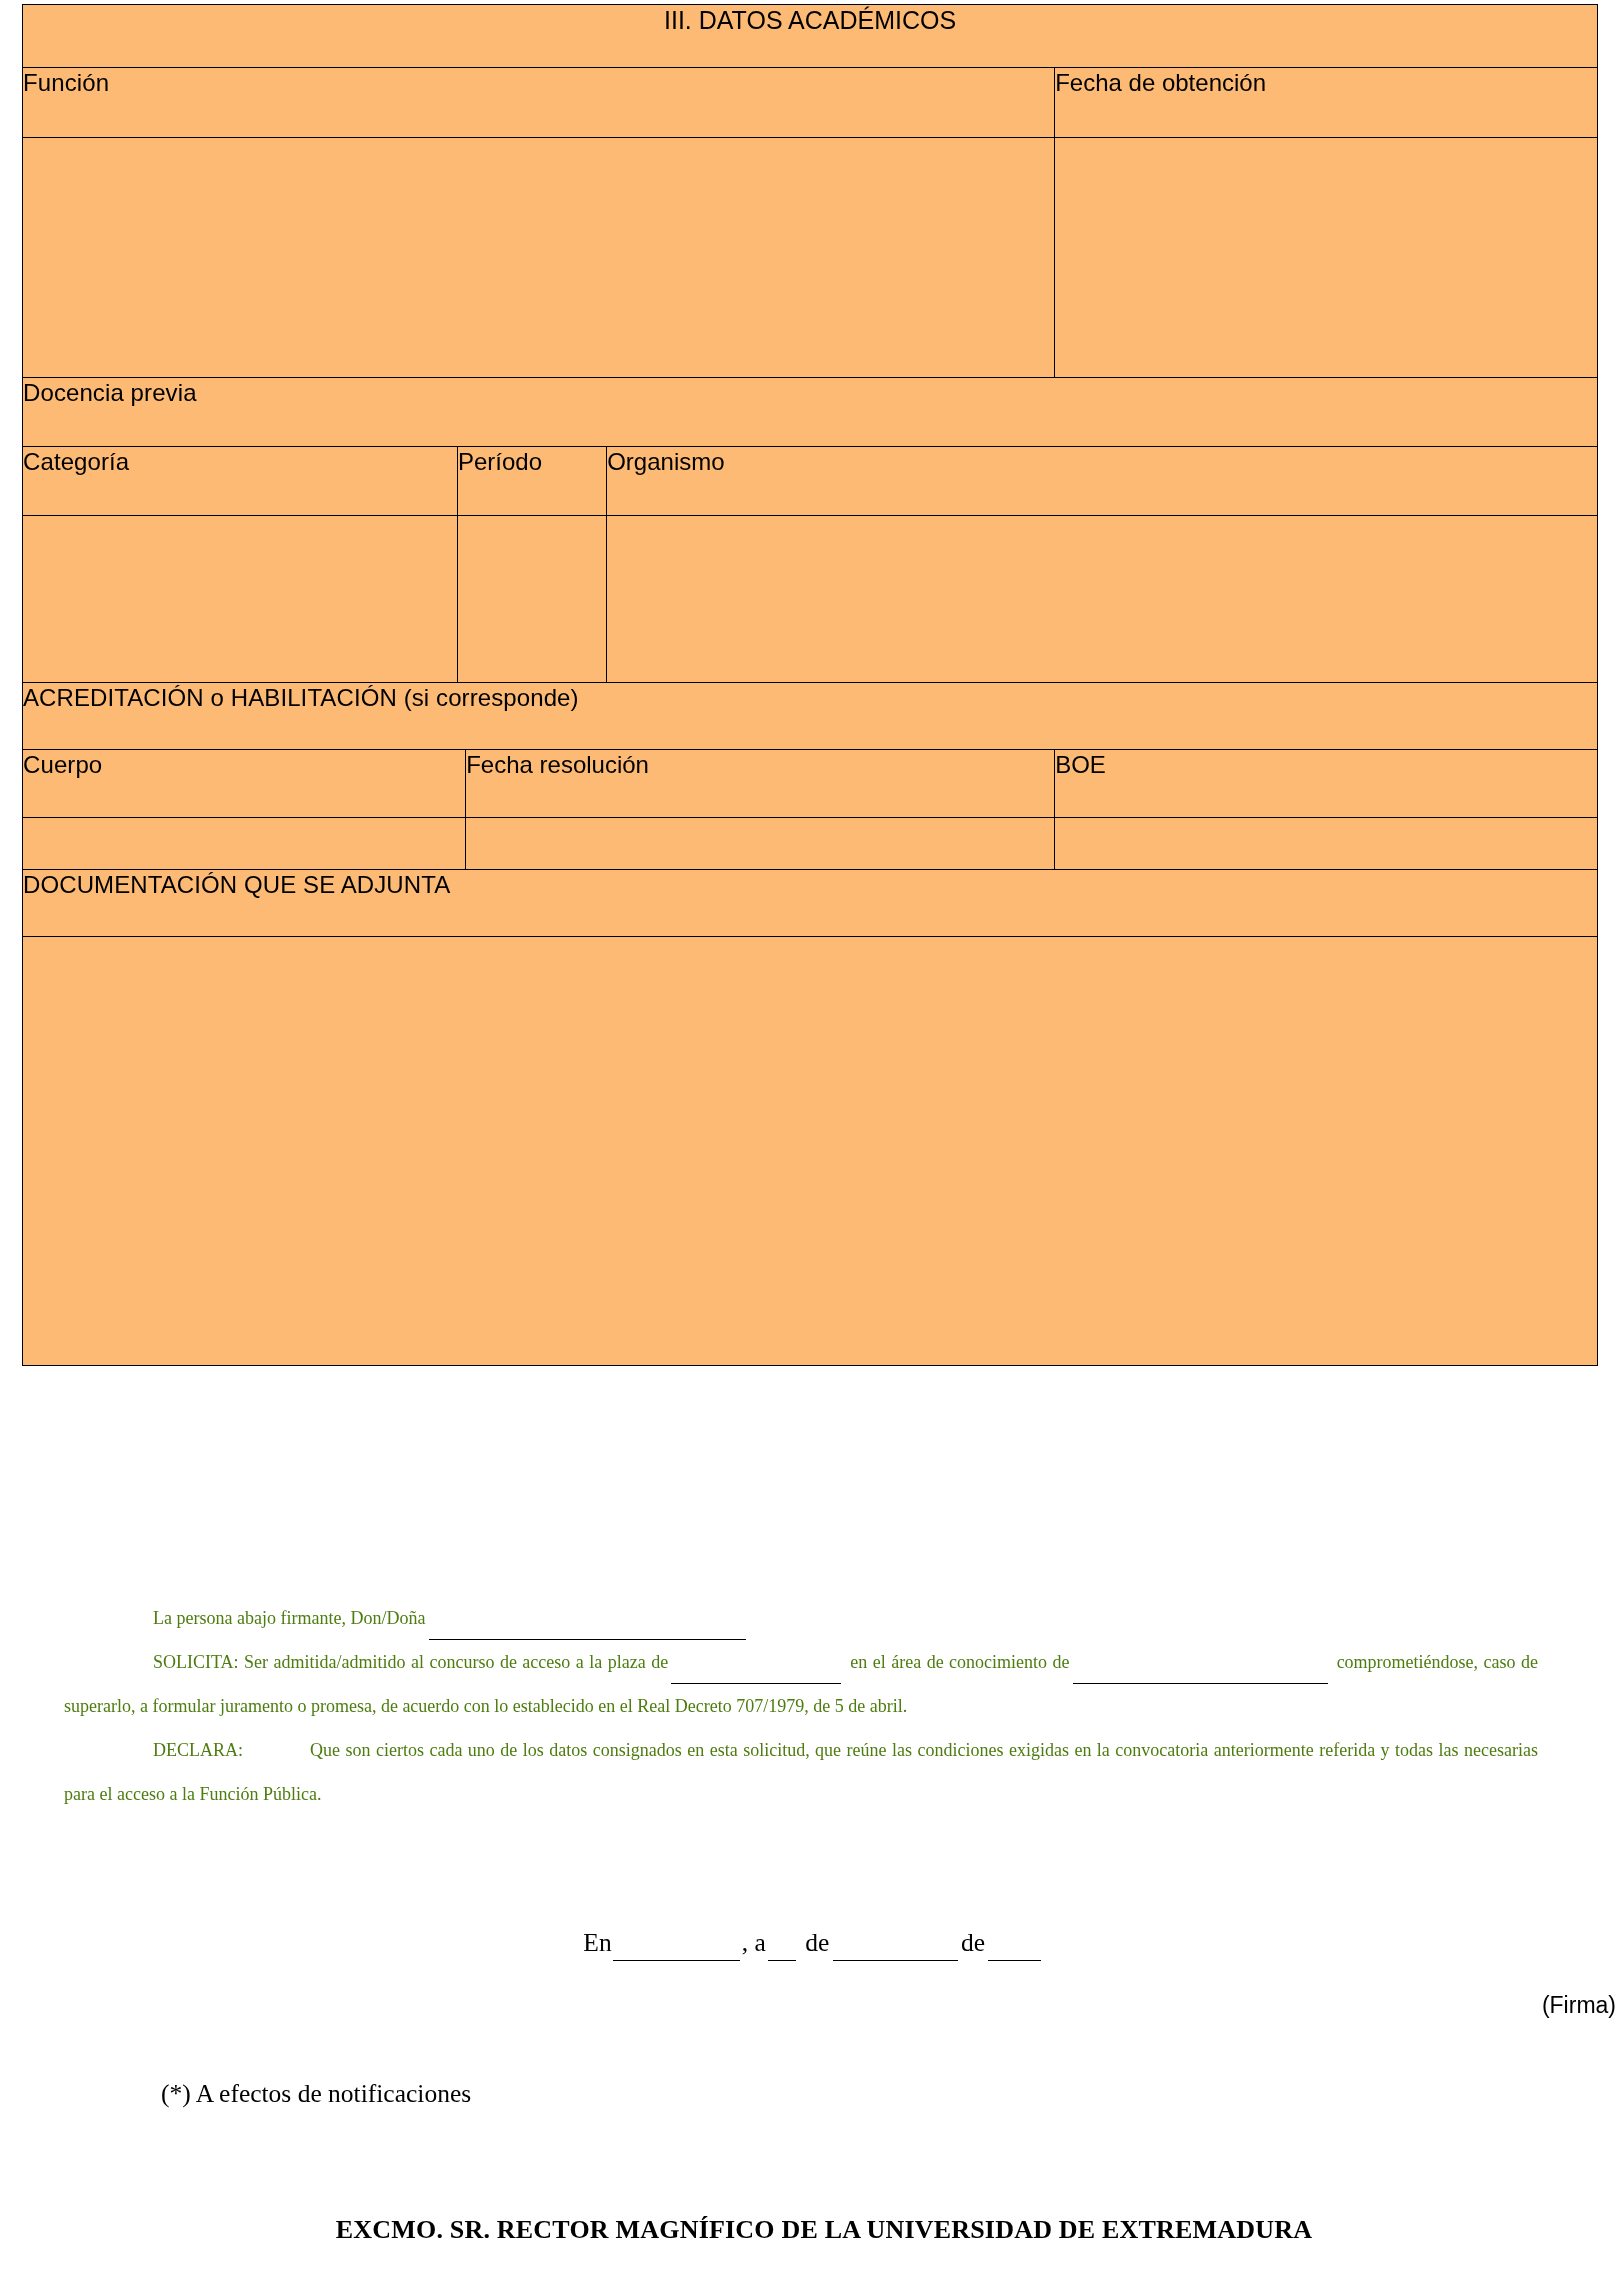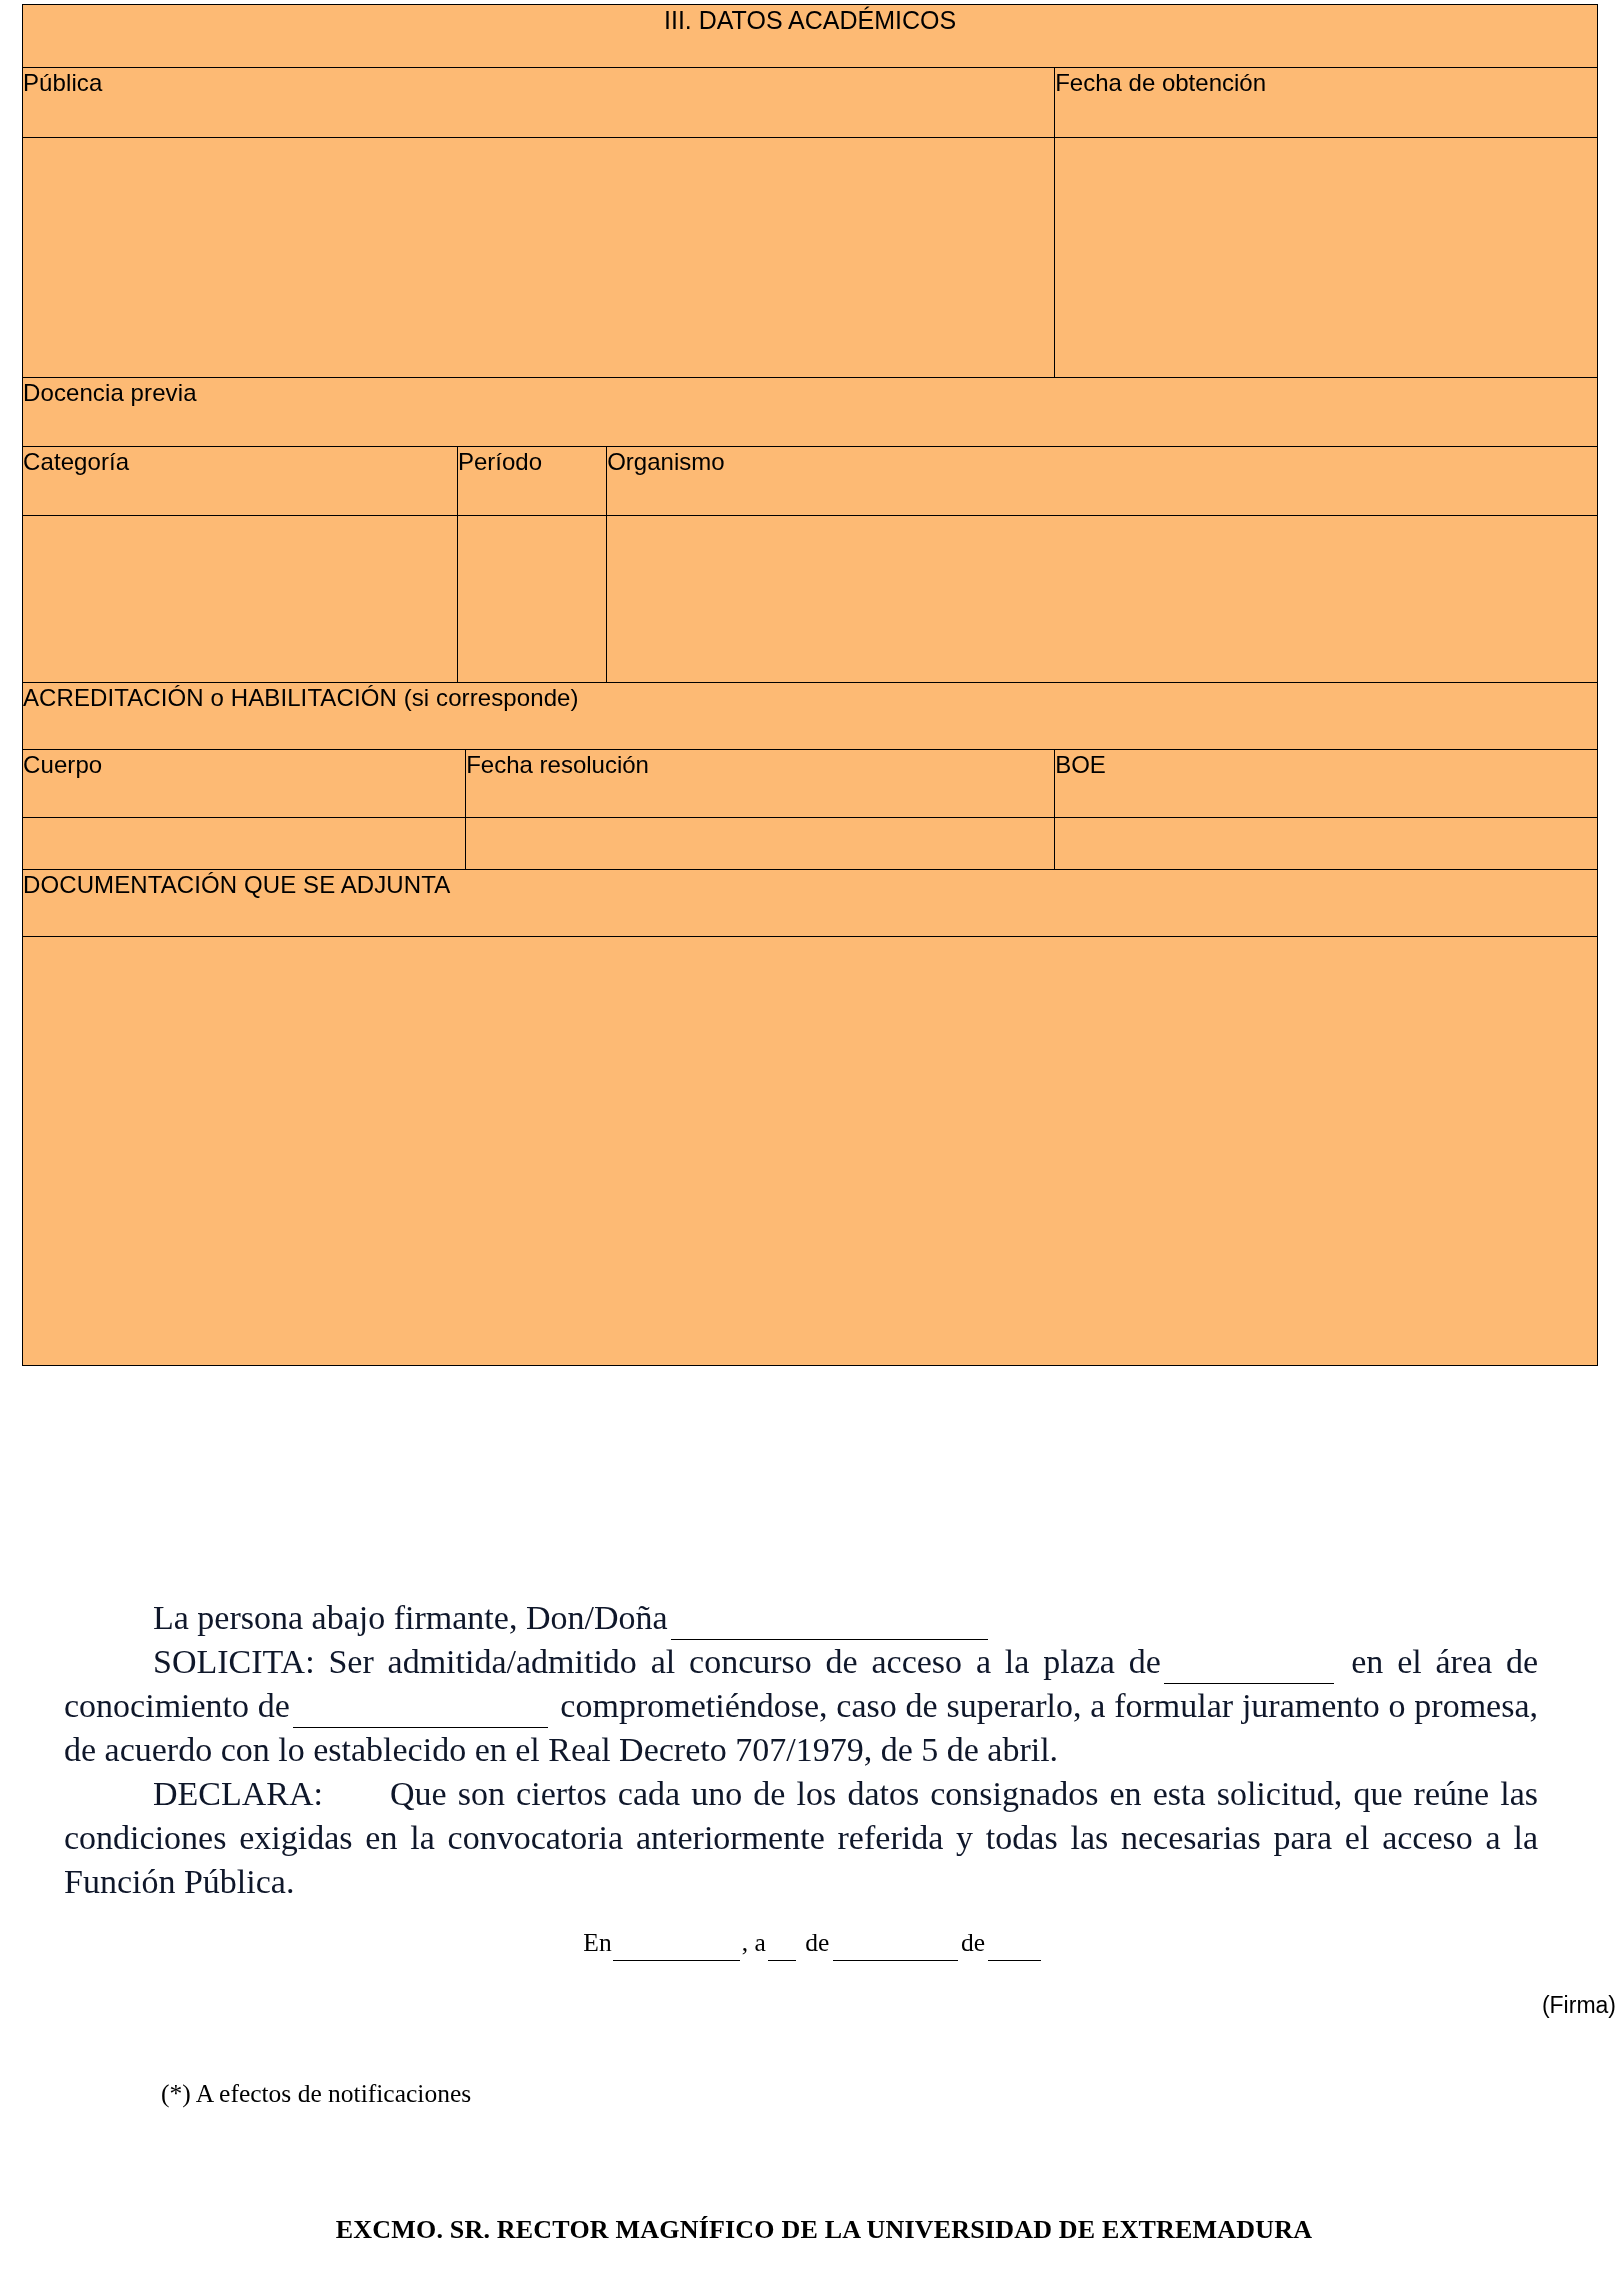--- a/index.html
+++ b/index.html
@@ -72,23 +72,23 @@
   .h-label3  { height: 66px; }
   .h-blank-4 { height: 428px; }
 
   
   .body-text {
     position: absolute;
     left: 64px;
     top: 1596px;
     width: 1474px;
     font-family: "Liberation Serif", serif;
-    font-size: 34px;
+    font-size: 18px;
     line-height: 44px;
-    color: #0f172a;
+    color: #4d7c0f;
   }
   .para {
     text-align: justify;
     text-indent: 0;
     margin: 0;
   }
   .para.indent {
     text-indent: 89px;
   }
   .blank-line {
@@ -166,21 +166,21 @@
       <col style="width:132px">
       <col style="width:411px">
     </colgroup>
 
     <tbody>
         <tr>
       <td class="h-title title-cell" colspan="6">III. DATOS ACADÉMICOS</td>
     </tr>
 
     <tr>
-      <td class="h-hdr cell-pad" colspan="4">Pública</td>
+      <td class="h-hdr cell-pad" colspan="4">Función</td>
       <td class="h-hdr cell-center" colspan="2">Fecha de obtención</td>
     </tr>
 
     <tr>
       <td class="h-blank-1 cell-pad" colspan="4"></td>
       <td class="h-blank-1 cell-pad" colspan="2"></td>
     </tr>
 
     <tr>
       <td class="h-label cell-pad" colspan="6">Docencia previa</td>

